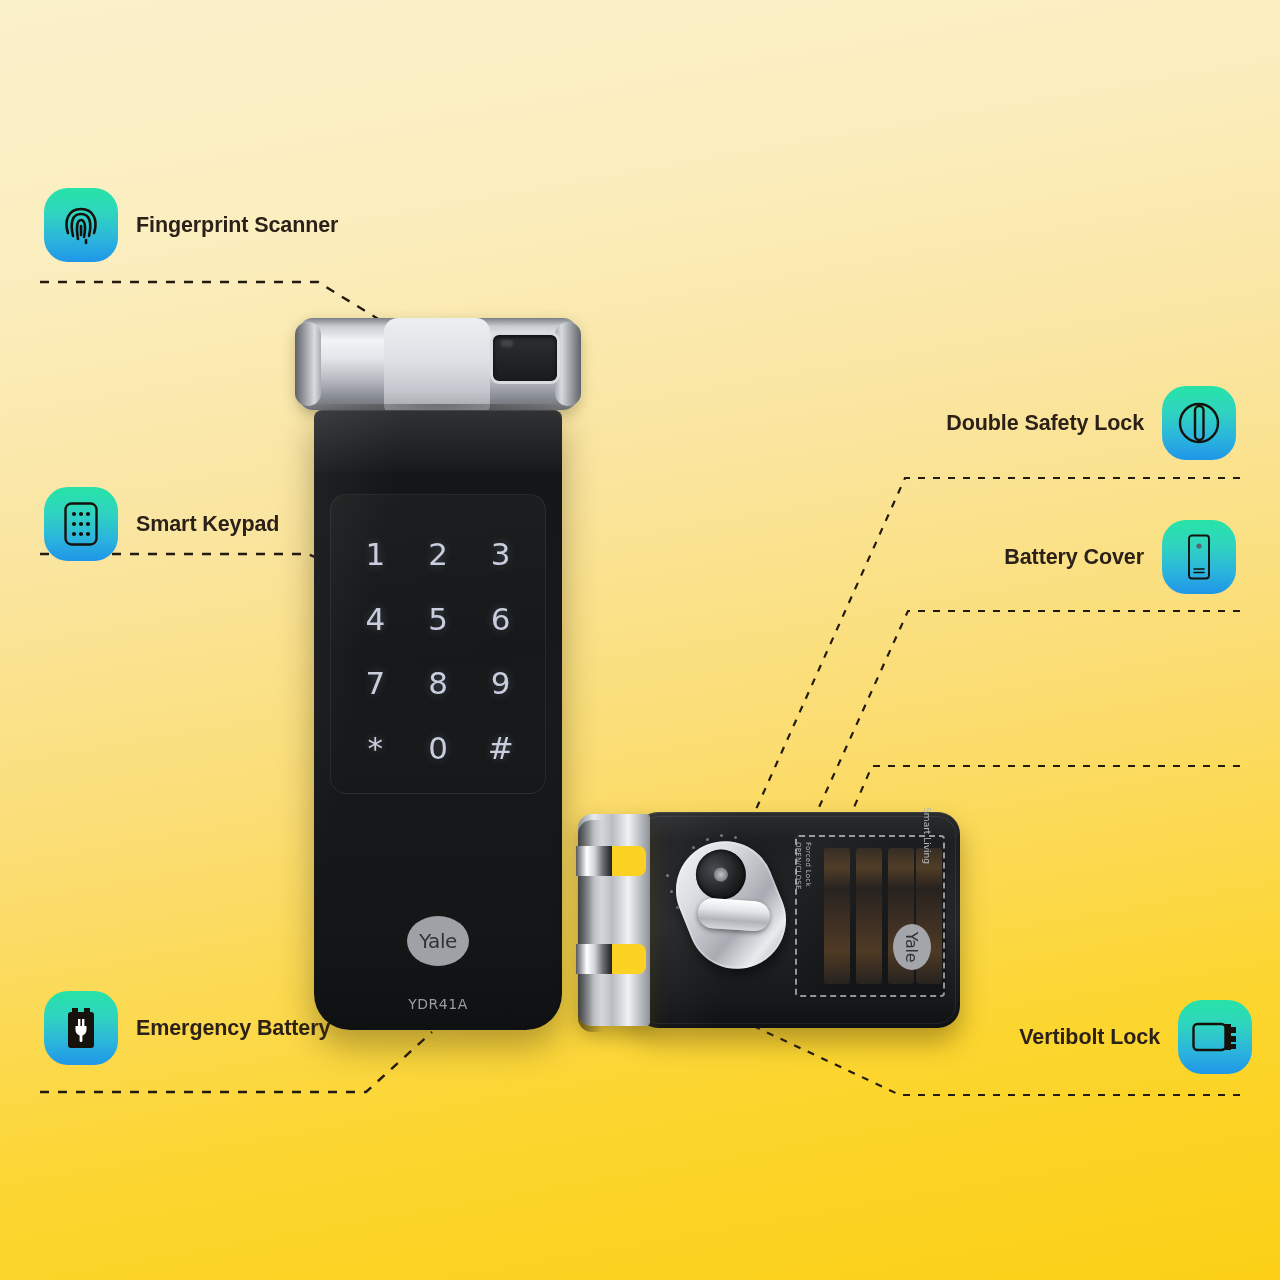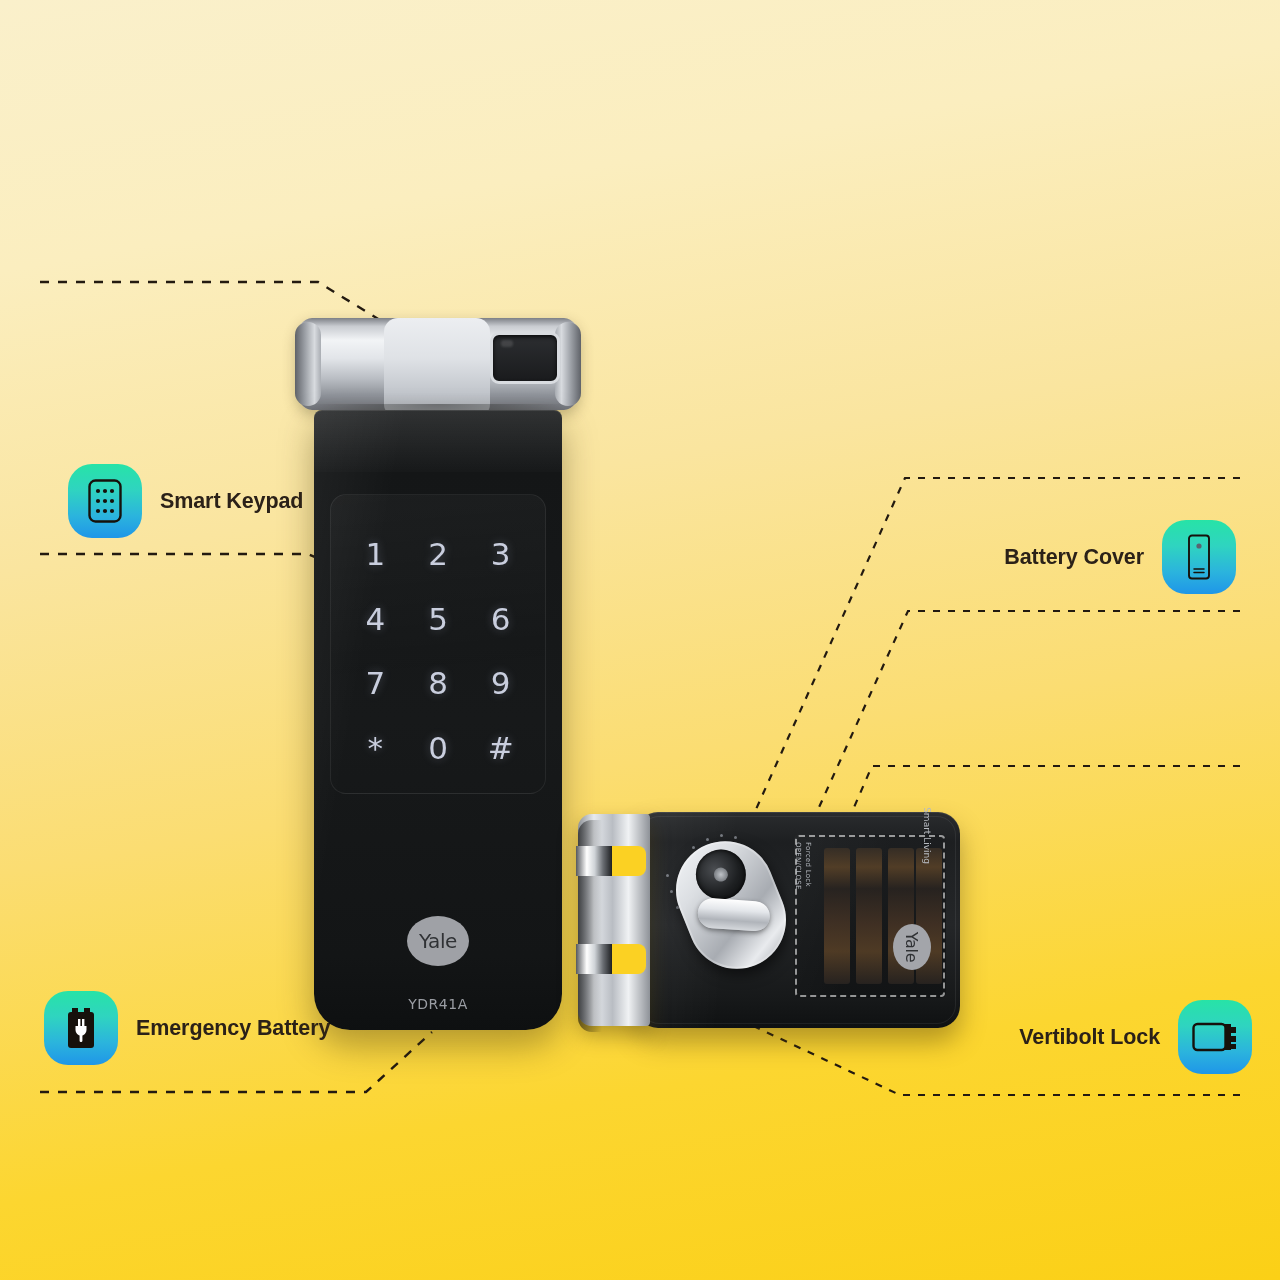--- a/index.html
+++ b/index.html
@@ -211,22 +211,38 @@
       <path d="M 40 1092 L 366 1092 L 432 1032"></path>
     </g>
     <g fill="none" stroke="#231a10" stroke-width="2.2" stroke-dasharray="7 8" stroke-linecap="butt">
       <path d="M 1240 478 L 905 478 L 744 836"></path>
       <path d="M 1240 611 L 908 611 L 806 836"></path>
       <path d="M 1240 766 L 872 766 L 845 828"></path>
       <path d="M 1240 1095 L 900 1095 L 630 968"></path>
     </g>
   </svg>
 
-
-  <div class="feature left" style="left:44px; top:464px;margin-left:24px;">
+  <div class="feature left" style="left:44px; top:188px;">
+    <div class="badge">
+      <div class="badge-inner">
+        <svg width="38" height="44" viewBox="0 0 38 44">
+          <g fill="none" stroke="#16110b" stroke-width="2.6" stroke-linecap="round">
+            <path d="M6 30 C2 18 6 6 19 6 C32 6 36 18 32 30"></path>
+            <path d="M11 33 C8 20 10 11 19 11 C28 11 30 20 27 33"></path>
+            <path d="M16 36 C14 24 15 17 19 17 C23 17 24 24 22 34"></path>
+            <path d="M19 23 L19 32"></path>
+            <path d="M24 37 L24 40"></path>
+          </g>
+        </svg>
+      </div>
+    </div>
+    <div class="flabel">Fingerprint Scanner</div>
+  </div>
+
+  <div class="feature left" style="left:44px; top:487px;">
     <div class="badge">
       <div class="badge-inner">
         <svg width="36" height="46" viewBox="0 0 36 46">
           <rect x="2.5" y="2.5" width="31" height="41" rx="6" fill="none" stroke="#16110b" stroke-width="2.4"></rect>
           <g fill="#16110b">
             <circle cx="11" cy="13" r="2.1"></circle>
               <circle cx="18" cy="13" r="2.1"></circle>
               <circle cx="25" cy="13" r="2.1"></circle>
             <circle cx="11" cy="23" r="2.1"></circle>
               <circle cx="18" cy="23" r="2.1"></circle>
@@ -253,20 +269,31 @@
               <rect x="19" y="14" width="2.4" height="7"></rect>
             <path d="M12.5 21 h11 a0 0 0 0 1 0 0 v4 a5.5 5.5 0 0 1 -11 0 z"></path>
             <rect x="16.6" y="29" width="2.8" height="8" rx="1.2"></rect>
           </g>
         </svg>
       </div>
     </div>
     <div class="flabel">Emergency Battery</div>
   </div>
 
+  <div class="feature right" style="right:44px; top:386px;">
+    <div class="badge">
+      <div class="badge-inner">
+        <svg width="44" height="44" viewBox="0 0 44 44">
+          <circle cx="22" cy="22" r="19" fill="none" stroke="#16110b" stroke-width="2.4"></circle>
+          <rect x="18" y="5" width="8.5" height="34" rx="4.2" fill="none" stroke="#16110b" stroke-width="2.4"></rect>
+        </svg>
+      </div>
+    </div>
+    <div class="flabel">Double Safety Lock</div>
+  </div>
 
   <div class="feature right" style="right:44px; top:520px;">
     <div class="badge">
       <div class="badge-inner">
         <svg width="30" height="48" viewBox="0 0 30 48">
           <rect x="5" y="2.5" width="20" height="43" rx="3" fill="none" stroke="#16110b" stroke-width="1.9"></rect>
           <circle cx="15" cy="13" r="2.6" fill="#5a6470"></circle>
           <g stroke="#16110b" stroke-width="1.5" stroke-linecap="round">
             <path d="M10 36 h10"></path>
               <path d="M10 39.5 h10"></path>

